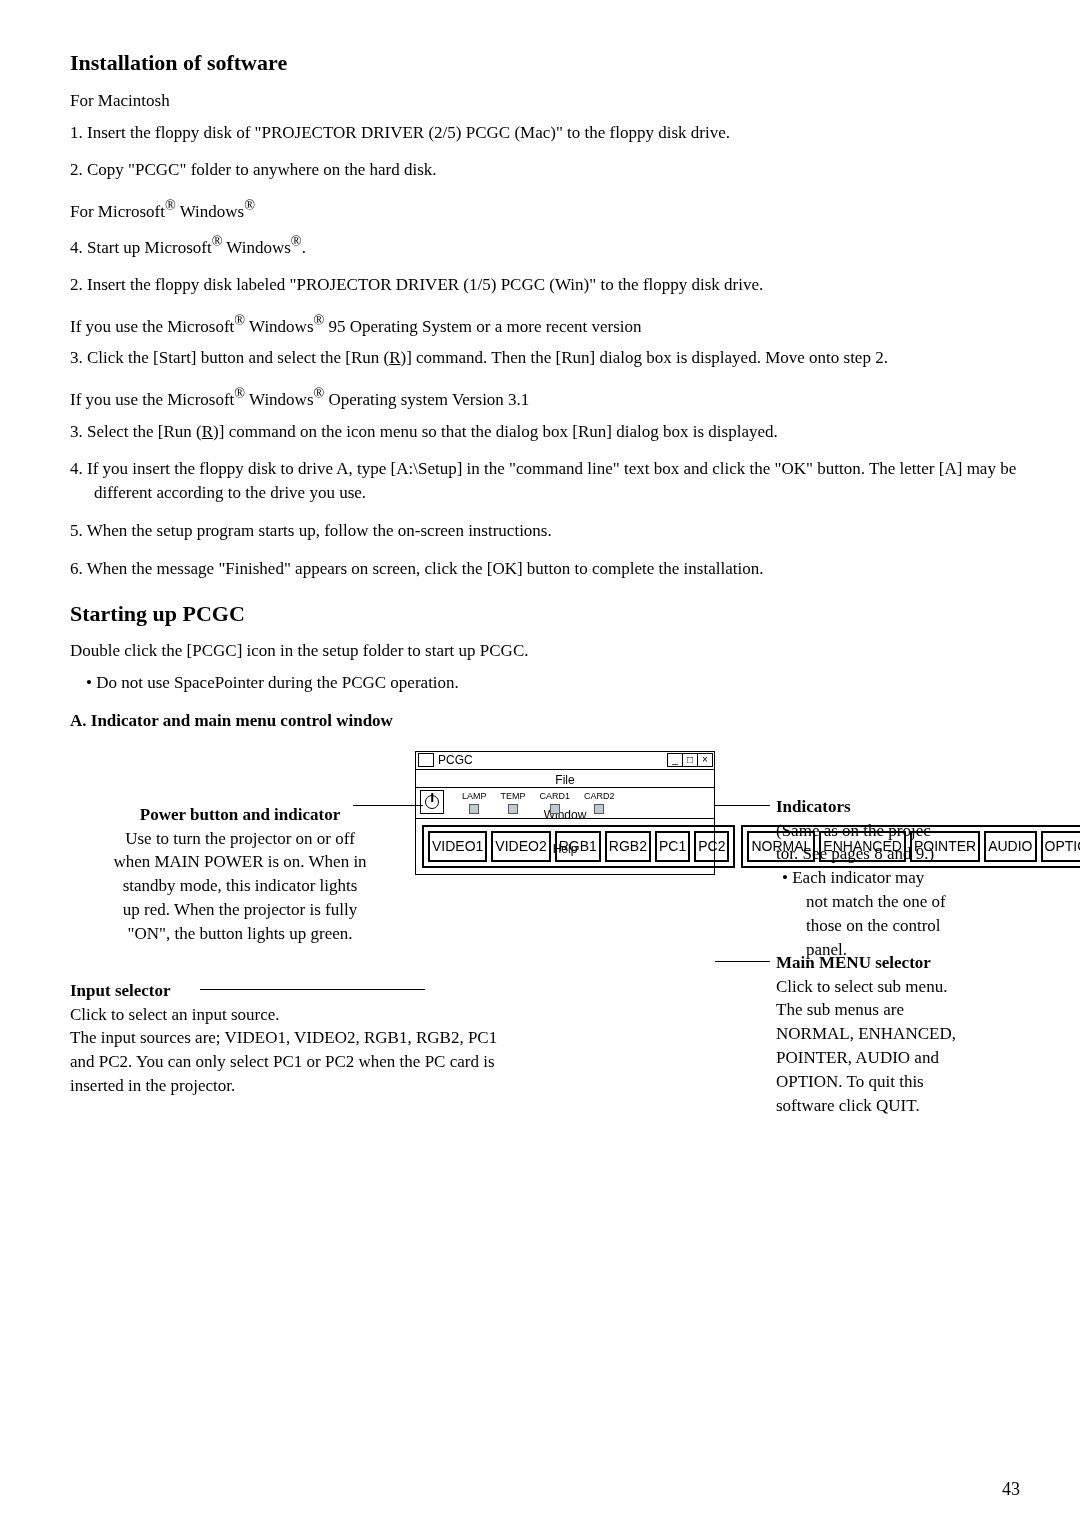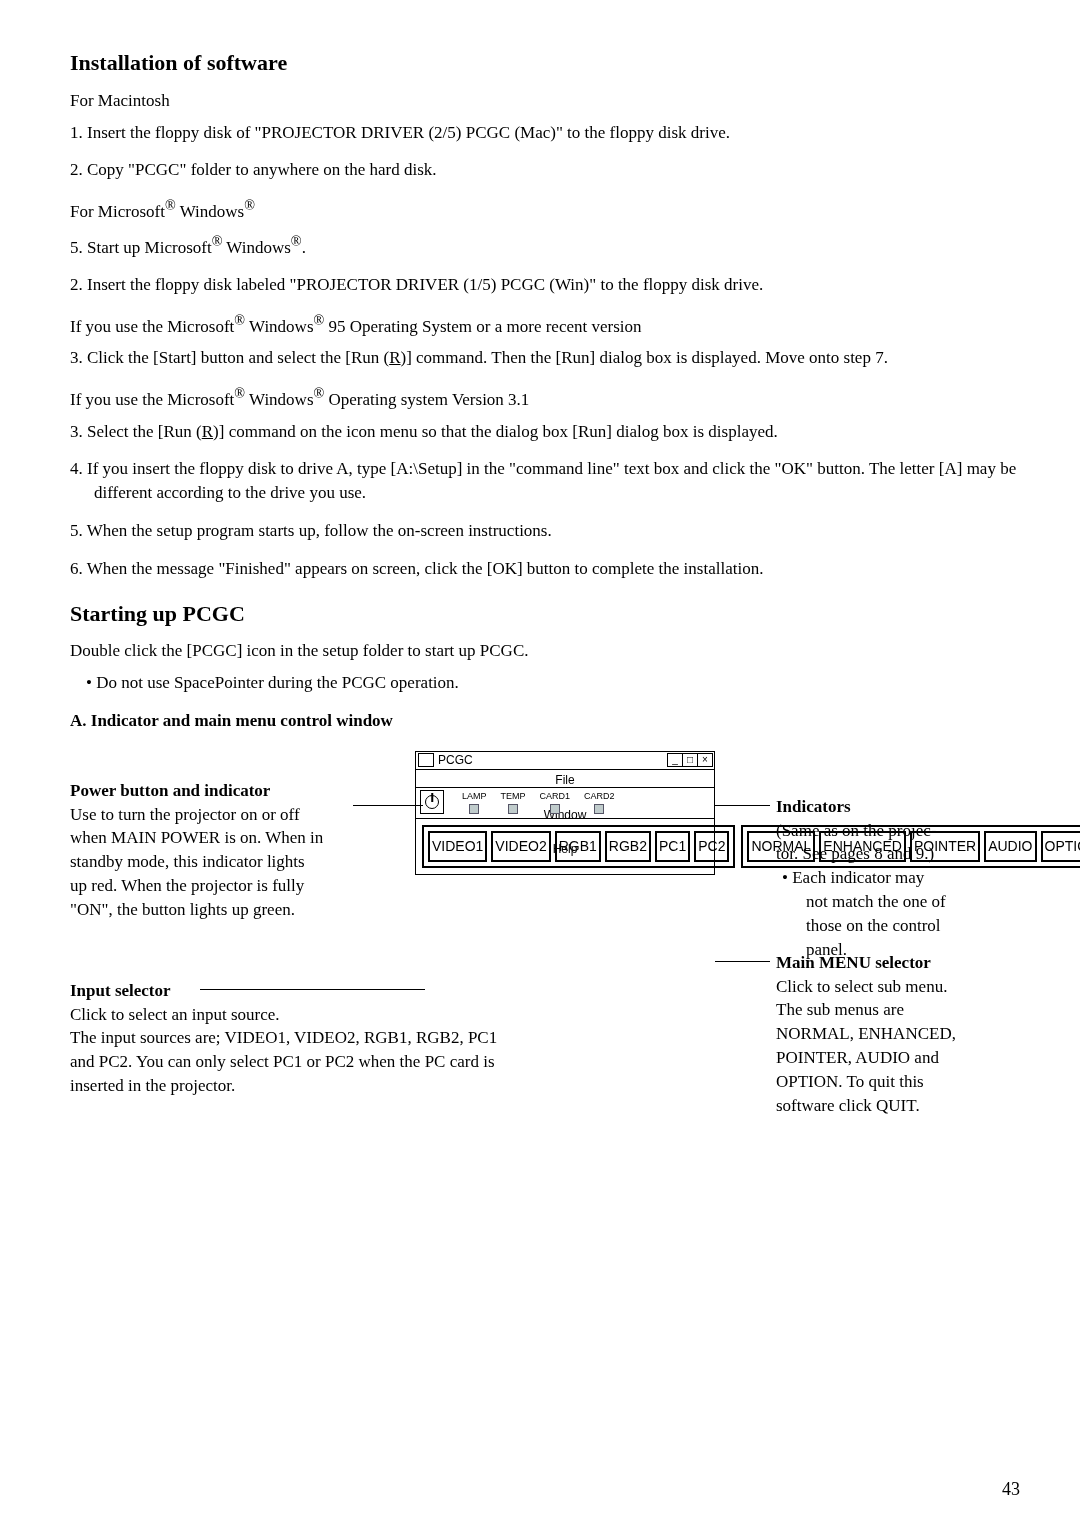--- a/index.html
+++ b/index.html
@@ -161,32 +161,32 @@
 <div class="para">For Macintosh</div>
 <div class="ol-item">1.   Insert the floppy disk of "PROJECTOR DRIVER (2/5) PCGC (Mac)" to the floppy disk drive.</div>
 <div class="section-gap"></div>
 <div class="ol-item">2.   Copy "PCGC" folder to anywhere on the hard disk.</div>
 
 <div class="section-gap"></div>
 <div class="para">
   <span>For Microsoft</span><sup>®</sup><span> Windows</span><sup>®</sup>
 </div>
 <div class="ol-item">
-  <span>5.   Start up Microsoft</span><sup>®</sup><span> Windows</span><sup>®</sup><span>.</span>
+  <span>4.   Start up Microsoft</span><sup>®</sup><span> Windows</span><sup>®</sup><span>.</span>
 </div>
 
 <div class="section-gap"></div>
 <div class="ol-item">2.   Insert the floppy disk labeled "PROJECTOR DRIVER (1/5) PCGC (Win)" to the floppy disk drive.</div>
 
 <div class="section-gap"></div>
 <div class="para">
   <span>If  you use the Microsoft</span><sup>®</sup><span> Windows</span><sup>®</sup><span> 95 Operating System or a more recent version</span>
 </div>
 <div class="ol-item">
-  <span>3.  Click the [Start] button and select the [Run (</span><span class="underline">R</span><span>)] command. Then the  [Run] dialog box is displayed. Move onto step 7.</span>
+  <span>3.  Click the [Start] button and select the [Run (</span><span class="underline">R</span><span>)] command. Then the  [Run] dialog box is displayed. Move onto step 2.</span>
 </div>
 
 <div class="section-gap"></div>
 <div class="para">
   <span>If  you use the Microsoft</span><sup>®</sup><span> Windows</span><sup>®</sup><span> Operating system Version 3.1</span>
 </div>
 <div class="ol-item">
   <span>3.  Select the [Run (</span><span class="underline">R</span><span>)] command on the icon menu so that the dialog box [Run] dialog box is displayed.</span>
 </div>
 
@@ -268,21 +268,21 @@
         </div>
       </div>
     </div>
   </div>
 
   <div class="callout-line" style="left:283px; top:54px;  width:70px;"></div>
   <div class="callout-line" style="left:130px; top:238px; width:225px;"></div>
   <div class="callout-line" style="left:645px; top:54px;  width:55px;"></div>
   <div class="callout-line" style="left:645px; top:210px; width:55px;"></div>
 
-  <div class="left-text" style="left:0; top:28px; width:340px;">
+  <div class="left-text" style="left:0; top:52px; width:340px;text-align:center;">
     <div class="sub-bold">Power button and indicator</div>
     <div>Use to turn the projector on or off</div>
     <div>when MAIN POWER is on. When in</div>
     <div>standby mode, this indicator lights</div>
     <div>up red. When the projector is fully</div>
     <div>"ON", the button lights up green.</div>
   </div>
 
   <div class="left-text" style="left:0; top:228px; width:640px;">
     <div class="sub-bold">Input selector</div>

